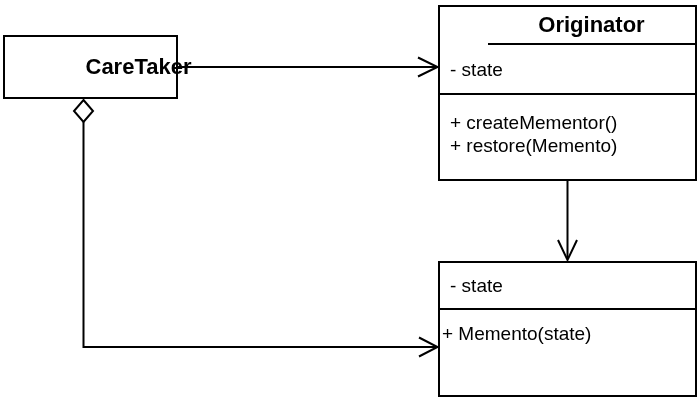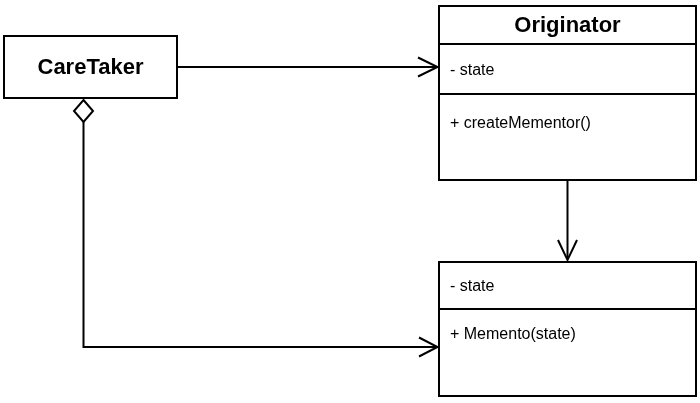--- a/index.html
+++ b/index.html
@@ -29,26 +29,27 @@
     box-sizing: border-box;
     color: #000000;
   }
   .uml-title {
     font-weight: bold;
     font-size: 22px;
     display: flex;
     align-items: center;
     justify-content: center;
     box-sizing: border-box;
+    margin-left: 48px;
   }
   .compartment {
     box-sizing: border-box;
   }
   .member {
-    font-size: 16px;
+    font-size: 19px;
     line-height: 23px;
     color: #000000;
     white-space: nowrap;
   }
 
   
   .caretaker {
     left: 3px;
     top: 35px;
     width: 175px;
@@ -97,21 +98,21 @@
     height: 47px;
     border-bottom: 2px solid #000000;
     display: flex;
     align-items: center;
     padding-left: 10px;
   }
   .memento .methods {
     height: 47px;
     display: flex;
     align-items: center;
-    padding-left: 10px;
+    padding-left: 2px;
   }
 </style>
 </head>
 <body>
 
 <div class="canvas">
 
   <svg class="connectors" viewBox="0 0 700 403" xmlns="http://www.w3.org/2000/svg">
 
     <line x1="164" y1="67" x2="436" y2="67" stroke="#000000" stroke-width="2"></line>
@@ -129,20 +130,21 @@
     <div class="uml-title">CareTaker</div>
   </div>
 
   <div class="uml-class originator">
     <div class="uml-title">Originator</div>
     <div class="compartment attrs">
       <div class="member">- state</div>
     </div>
     <div class="compartment methods">
       <div class="member">+ createMementor()</div>
+      <div class="member">+ restore(Memento)</div>
     </div>
   </div>
 
   <div class="uml-class memento">
     <div class="compartment attrs">
       <div class="member">- state</div>
     </div>
     <div class="compartment methods">
       <div class="member">+ Memento(state)</div>
     </div>

